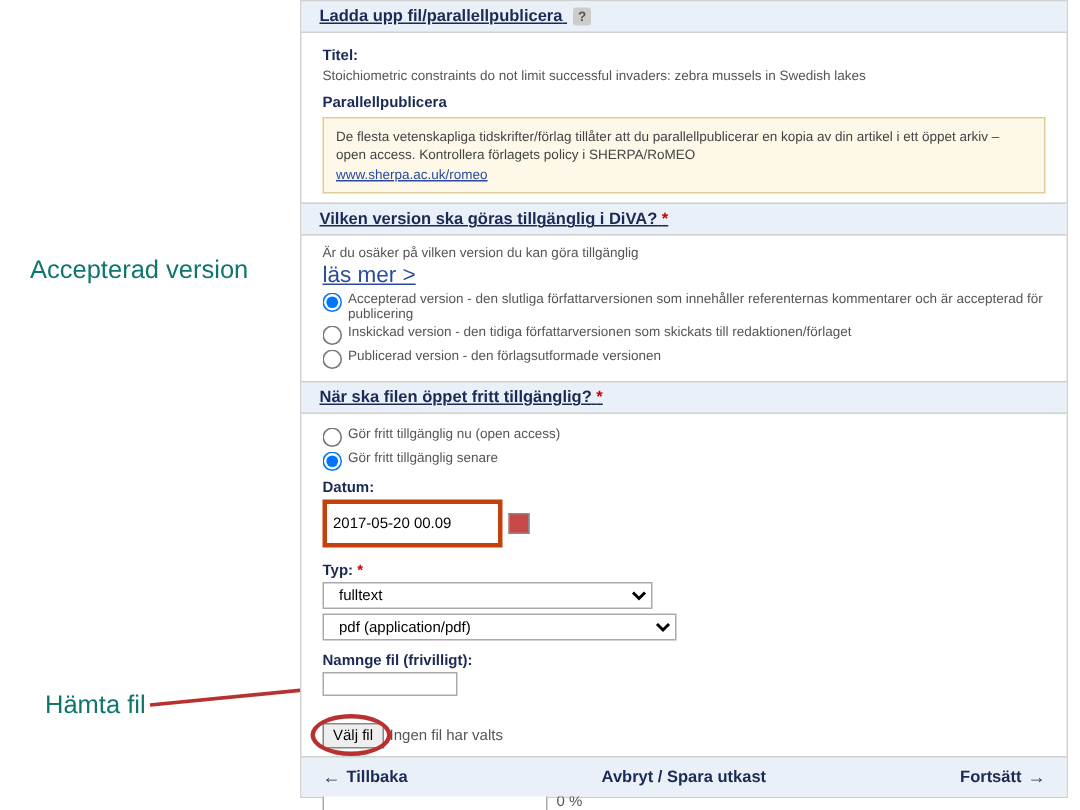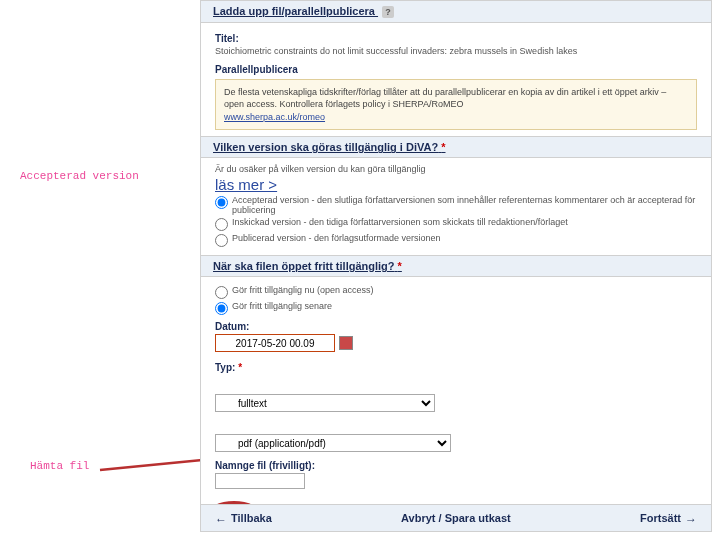--- a/index.html
+++ b/index.html
@@ -1,33 +1,33 @@
 <!DOCTYPE html>
 <html><head>
 <meta charset="utf-8">
 <style>
   * { box-sizing: border-box; margin: 0; padding: 0; }
   body { font-family: Arial, sans-serif; font-size: 11px; background: #fff; width: 720px; height: 540px; position: relative; overflow: hidden; }
   .annotations { position: absolute; left: 0; top: 0; width: 200px; height: 540px; }
-  .annot { position: absolute; font-family: Liberation Mono, monospace; font-size: 11px; color: #ec4899; }
+  .annot { position: absolute; font-family: Liberation Sans, sans-serif; font-size: 17px; color: #0f766e; }
   .main-panel { position: absolute; left: 200px; top: 0; right: 8px; bottom: 8px; border: 1px solid #d0d0d0; background: #fff; }
   .section-hdr { background: #eaf0f7; border-top: 1px solid #d0d0d0; border-bottom: 1px solid #d0d0d0; padding: 4px 12px; font-weight: bold; color: #1a2a55; font-size: 11px; text-decoration: underline; }
   .section-hdr.first { border-top: none; margin-top: 0; }
   .help-q { display: inline-block; width: 12px; height: 12px; background: #ccc; color: #555; border-radius: 2px; text-align: center; line-height: 12px; font-size: 9px; margin-left: 4px; }
   .section-body { padding: 6px 14px; }
   .lbl { font-weight: bold; color: #1a2a55; font-size: 10px; margin-top: 4px; margin-bottom: 2px; display: block; }
   .req { color: #c00; }
   .txt { font-size: 9px; color: #555; line-height: 1.3; }
   .link { color: #2a4aa0; text-decoration: underline; cursor: pointer; }
   .box { border: 1px solid #e0ce9a; background: #fdf8e8; padding: 6px 8px; margin-top: 4px; font-size: 9px; color: #444; line-height: 1.4; }
   .radio-row { display: flex; align-items: flex-start; margin: 2px 0; font-size: 9px; color: #555; }
   .radio-row input { margin-right: 4px; margin-top: 1px; flex-shrink: 0; }
   .radio-row .rl { flex: 1; }
-  .input-text { border: 1px solid #c2410c; padding: 2px 4px; font-size: 10px; height: 18px; text-align: center; }
-  .select { border: 1px solid #aaa; padding: 1px 18px; font-size: 10px; height: 18px; background: #fff; margin-top: 19px; }
+  .input-text { border: 3px solid #c2410c; padding: 2px 4px; font-size: 10px; height: 32px; }
+  .select { border: 1px solid #aaa; padding: 1px 6px; font-size: 10px; height: 18px; background: #fff; }
   .date-wrap { display: flex; align-items: center; gap: 4px; margin-top: 2px; }
   .cal-icon { width: 14px; height: 14px; background: #c84848; border: 1px solid #888; position: relative; }
   .file-row { display: flex; align-items: center; gap: 4px; margin-top: 4px; }
   .file-btn { border: 1px solid #888; background: #eee; padding: 2px 6px; font-size: 10px; cursor: pointer; }
   .file-none { font-size: 10px; color: #555; }
   .circle-highlight { position: absolute; border: 3px solid #b83030; border-radius: 50%; width: 54px; height: 28px; pointer-events: none; }
   .progress-wrap { display: flex; align-items: center; gap: 6px; margin-top: 28px; }
   .progress-bar { border: 1px solid #aaa; width: 150px; height: 14px; background: #fff; }
   .progress-pct { font-size: 10px; color: #555; }
   .footer { position: absolute; bottom: 0; left: 0; right: 0; background: #eaf0f7; border-top: 1px solid #d0d0d0; padding: 6px 14px; display: flex; justify-content: space-between; align-items: center; font-size: 11px; font-weight: bold; color: #1a2a55; }

